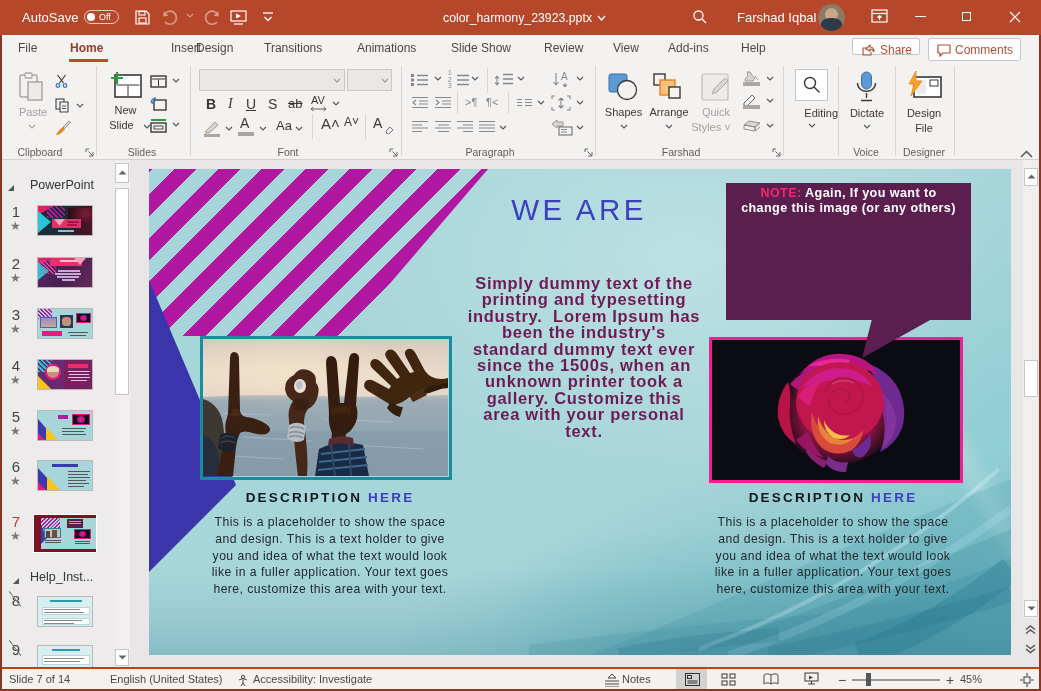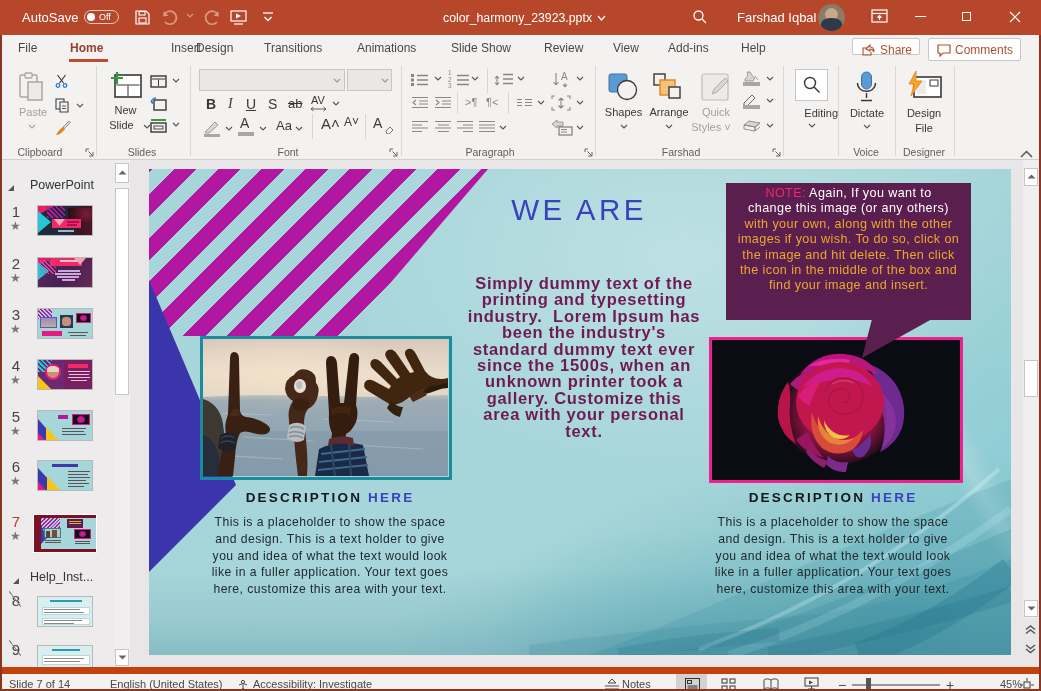--- a/index.html
+++ b/index.html
@@ -21,21 +21,21 @@
   
   .panel { position:absolute; left:2px; top:160px; width:128px; height:507px; background:#EDEBEC; }
   .pscroll { position:absolute; left:115px; top:160px; width:15px; height:507px; background:#F0EEEF; }
   .thumb { position:absolute; left:35px; width:56px; height:31px; background:#fff; border:1px solid #BBB8B8; overflow:hidden; }
   .snum { position:absolute; left:6px; width:16px; text-align:center; font-size:15px; color:#444; }
   .star { position:absolute; left:8px; font-size:12px; color:#777; }
   
   .slide { position:absolute; left:149px; top:169px; width:862px; height:486px; background:#A7D6DA; overflow:hidden; }
   .vscroll { position:absolute; left:1023px; top:160px; width:15px; height:458px; background:#F0EEEF; }
   
-  .status { position:absolute; left:0; top:667px; width:1041px; height:22px; background:#F4F2F1; border-top:7px solid #c2410c; font-size:11px; color:#4A4846; }
+  .status { position:absolute; left:0; top:667px; width:1041px; height:22px; background:#F4F2F1; border-top:2px solid #c2410c; font-size:11px; color:#4A4846; }
   .st { position:absolute; top:4px; }
   
   .wb { position:absolute; background:#8B3620; }
 </style>
 </head>
 <body>
 <div class="win">
 
   <div class="titlebar">
     <div class="tb-txt" style="left:22px; top:10px;">AutoSave</div>
@@ -691,23 +691,22 @@
         <path d="M112 80 Q112 92 122 98 Q132 101 138 95 Q128 97 120 91 Q114 86 112 80Z" fill="#F5C146"></path>
 
         <path d="M116 116 Q124 124 136 122 L134 132 Q122 133 114 124Z" fill="#7A2B8C"></path>
         <path d="M140 110 Q152 104 158 94 Q162 106 152 116 Q144 121 140 110Z" fill="#6A2B92"></path>
         <path d="M96 108 Q104 118 116 121 L112 128 Q100 122 94 112Z" fill="#8A2070"></path>
       </svg>
     </div>
 
     <div class="abs" style="left:577px;top:14px;width:245px;height:136.5px;background:#5A1F4E;"></div>
     <div class="abs" style="left:700px;top:150px;width:100px;height:40px;background:#5A1F4E;clip-path:polygon(23px 0,83px 0,13px 39px);"></div>
-    <div class="abs" style="left:577px;top:17px;width:245px;text-align:center;font-size:12.6px;font-weight:normal;line-height:15.4px;letter-spacing:0.4px;color:#fff;">
+    <div class="abs" style="left:577px;top:17px;width:245px;text-align:center;font-size:12.6px;font-weight:bold;line-height:15.4px;letter-spacing:0.4px;color:#fff;">
       <span style="color:#F5256F;">NOTE:</span> Again, If you want to<br>change this image (or any others)<br>
-      <span style="color:#EDA72E;">with your own, along with the other<br>images if you wish. To do so, click on<br>the image and hit delete. Then click<br>the icon in the middle of the box and<br>find your image and insert.</span>
     </div>
 
     <div class="abs" style="left:340px;top:23.5px;width:180px;text-align:center;font-size:29.5px;color:#3B41BE;letter-spacing:3.5px;">WE ARE</div>
 
     <div class="abs" style="left:310px;top:106px;width:250px;text-align:center;font-size:16.5px;font-weight:bold;line-height:16.4px;letter-spacing:0.7px;color:#6E1A55;white-space:nowrap;">Simply dummy text of the<br>printing and typesetting<br>industry.&nbsp; Lorem Ipsum has<br>been the industry's<br>standard dummy text ever<br>since the 1500s, when an<br>unknown printer took a<br>gallery. Customize this<br>area with your personal<br>text.</div>
 
     <div class="abs" style="left:81px;top:321px;width:200px;text-align:center;font-size:13.5px;font-weight:bold;letter-spacing:2.2px;color:#13181C;">DESCRIPTION <span style="color:#3B41BE;">HERE</span></div>
     <div class="abs" style="left:56px;top:345px;width:250px;text-align:center;font-size:12.2px;line-height:16.8px;letter-spacing:0.45px;color:#20292E;white-space:nowrap;">This is a placeholder to show the space<br>and design. This is a text holder to give<br>you and idea of what the text would look<br>like in a fuller application. Your text goes<br>here, customize this area with your text.</div>
 
     <div class="abs" style="left:584px;top:321px;width:200px;text-align:center;font-size:13.5px;font-weight:bold;letter-spacing:2.2px;color:#13181C;">DESCRIPTION <span style="color:#3B41BE;">HERE</span></div>
@@ -765,21 +764,21 @@
       </svg>
     <svg class="abs" style="left:804px; top:3px;" width="15" height="15" viewBox="0 0 15 15">
         <rect x="1" y="1" width="13" height="8" fill="none" stroke="#4A4846" stroke-width="1.1"></rect>
         <path d="M5 3.5l4 2-4 2z" fill="#4A4846"></path>
         <path d="M7.5 9v3M4 12h7" stroke="#4A4846" stroke-width="1.1"></path>
       </svg>
     <div class="st" style="left:838px; top:3px; font-size:14px;">−</div>
     <div class="abs" style="left:852px; top:10px; width:88px; height:1.5px; background:#9A9896;"></div>
     <div class="abs" style="left:866px; top:4px; width:5px; height:13px; background:#555;"></div>
     <div class="st" style="left:946px; top:3px; font-size:14px;">+</div>
-    <div class="st" style="left:1000px;">45%</div>
+    <div class="st" style="left:960px;">45%</div>
     <svg class="abs" style="left:1020px; top:4px;" width="14" height="14" viewBox="0 0 14 14">
         <rect x="4" y="4" width="6" height="6" fill="none" stroke="#4A4846" stroke-width="1.1"></rect>
         <path d="M7 0v3M7 11v3M0 7h3M11 7h3" stroke="#4A4846" stroke-width="1.1"></path>
       </svg>
   </div>
 
   <div class="wb" style="left:0; top:35px; width:2px; height:656px;"></div>
   <div class="wb" style="left:1039px; top:35px; width:2px; height:656px;"></div>
   <div class="wb" style="left:0; top:689px; width:1041px; height:2px;"></div>
 </div>

